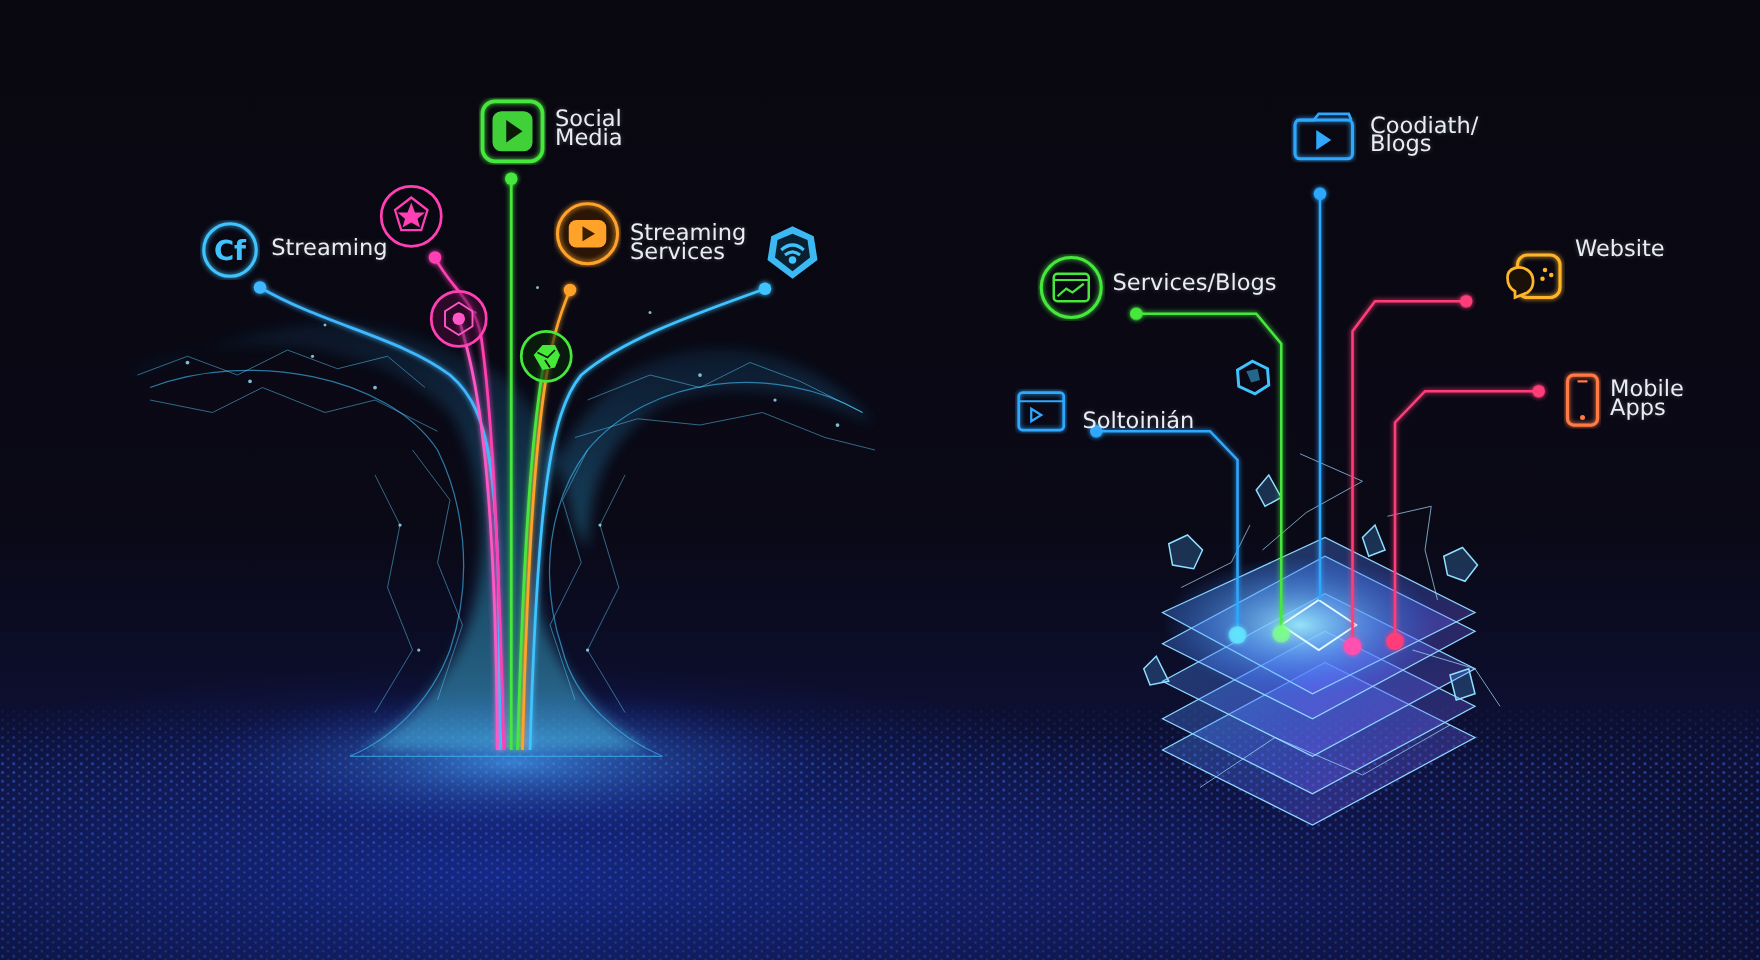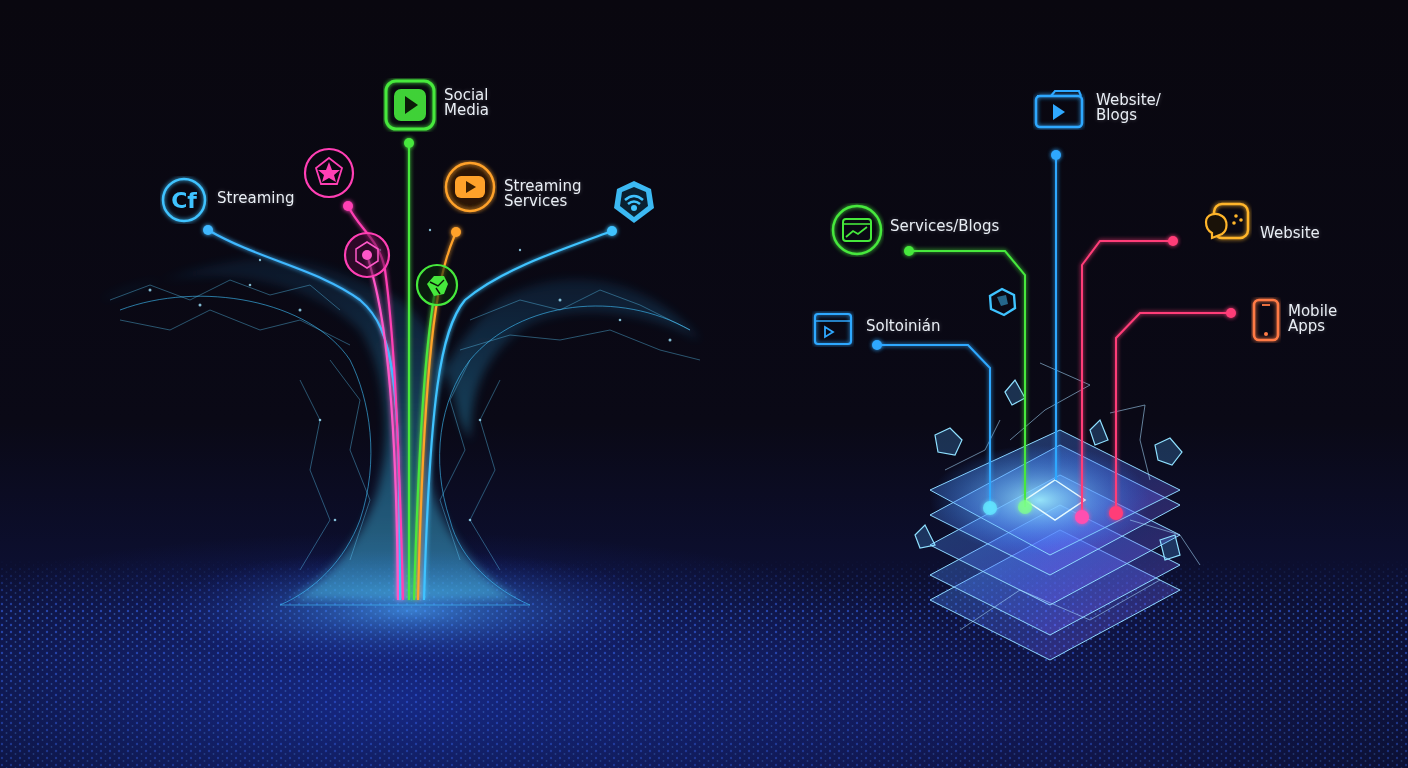--- a/index.html
+++ b/index.html
@@ -3,21 +3,21 @@
 <meta charset="utf-8">
 <style>
   html,body{margin:0;padding:0;}
   body{width:1408px;height:768px;overflow:hidden;background:#07060f;font-family:"DejaVu Sans","Liberation Sans",sans-serif;}
   #stage{position:relative;width:1408px;height:768px;overflow:hidden;
     background:
       radial-gradient(ellipse 900px 240px at 400px 700px, rgba(30,60,200,0.55), rgba(10,10,40,0) 70%),
       radial-gradient(ellipse 700px 200px at 1000px 720px, rgba(30,40,150,0.35), rgba(10,10,40,0) 70%),
       linear-gradient(180deg,#09070f 0%,#0a0916 55%,#0d1138 80%,#0b0f30 100%);}
   svg.layer{position:absolute;left:0;top:0;}
-  .label{position:absolute;color:#e9eef5;font-size:15px;line-height:15px;text-shadow:0 0 4px rgba(255,255,255,0.25);white-space:pre-line;}
+  .label{position:absolute;color:#e9eef5;font-size:18px;line-height:15px;text-shadow:0 0 4px rgba(255,255,255,0.25);white-space:pre-line;}
   .node{position:absolute;}
 </style>
 </head>
 <body>
 
 <div id="stage">
 
   <svg class="layer" width="1408" height="768">
     <defs>
       <radialGradient id="floorGlow" cx="0.5" cy="0.5" r="0.5">
@@ -215,46 +215,46 @@
     <path d="M15,22 Q24,14 33,22" stroke="#3fc3ff" stroke-width="2.5" fill="none"></path>
     <path d="M18,26 Q24,21 30,26" stroke="#3fc3ff" stroke-width="2.5" fill="none"></path>
     <circle cx="24" cy="30" r="3" fill="#3fc3ff"></circle>
   </svg>
 
   <svg class="node" style="left:1033px;top:86px" width="52" height="44">
     <path d="M4,10 L18,10 L22,5 L46,5 L48,10" fill="none" stroke="#2fa8ff" stroke-width="2.2"></path>
     <rect x="3" y="10" width="46" height="31" rx="4" fill="none" stroke="#2fa8ff" stroke-width="2.5" filter="url(#glow)"></rect>
     <polygon points="20,18 32,26 20,34" fill="#2fa8ff"></polygon>
   </svg>
-  <div class="label" style="left:1096px;top:93px">Website/
+  <div class="label" style="left:1096px;top:93px">Coodiath/
 Blogs</div>
 
   <svg class="node" style="left:830px;top:203px" width="54" height="54">
     <circle cx="27" cy="27" r="24" fill="none" stroke="#46e83c" stroke-width="2.5" filter="url(#glow)"></circle>
     <rect x="13" y="16" width="28" height="22" rx="3" fill="none" stroke="#46e83c" stroke-width="2"></rect>
     <line x1="13" y1="21" x2="41" y2="21" stroke="#46e83c" stroke-width="1.6"></line>
     <polyline points="16,34 23,28 28,31 37,24" fill="none" stroke="#46e83c" stroke-width="1.8"></polyline>
   </svg>
   <div class="label" style="left:890px;top:219px">Services/Blogs</div>
 
   <svg class="node" style="left:1198px;top:200px" width="54" height="44">
     <rect x="16" y="4" width="34" height="34" rx="8" fill="none" stroke="#ffb52a" stroke-width="2.5" filter="url(#glow)"></rect>
     <path d="M8,22 C8,14 18,12 24,16 C30,20 30,30 24,34 L14,38 L14,33 C10,31 8,27 8,22 Z" fill="#1a1208" stroke="#ffb52a" stroke-width="2.2"></path>
     <circle cx="38" cy="16" r="1.8" fill="#ffb52a"></circle>
       <circle cx="43" cy="20" r="1.8" fill="#ffb52a"></circle>
       <circle cx="36" cy="23" r="1.8" fill="#ffb52a"></circle>
   </svg>
-  <div class="label" style="left:1260px;top:226px">Website</div>
+  <div class="label" style="left:1260px;top:192px">Website</div>
 
   <svg class="node" style="left:812px;top:311px" width="42" height="36">
     <rect x="3" y="3" width="36" height="30" rx="3" fill="none" stroke="#2fa8ff" stroke-width="2.2" filter="url(#glow)"></rect>
     <line x1="3" y1="10" x2="39" y2="10" stroke="#2fa8ff" stroke-width="1.6"></line>
     <polygon points="13,16 21,21 13,26" fill="none" stroke="#2fa8ff" stroke-width="1.8"></polygon>
   </svg>
-  <div class="label" style="left:866px;top:319px">Soltoinián</div>
+  <div class="label" style="left:866px;top:329px">Soltoinián</div>
 
   <svg class="node" style="left:986px;top:286px" width="32" height="32">
     <polygon points="16,3 28,9 29,22 18,29 5,23 4,10" fill="none" stroke="#3fc3ff" stroke-width="2.4"></polygon>
     <polygon points="11,11 20,9 22,18 15,20" fill="#3fc3ff" opacity="0.5"></polygon>
   </svg>
 
   <svg class="node" style="left:1251px;top:297px" width="30" height="46">
     <rect x="3" y="3" width="24" height="40" rx="5" fill="none" stroke="#ff7a45" stroke-width="2.6" filter="url(#glow)"></rect>
     <line x1="11" y1="8" x2="19" y2="8" stroke="#ff7a45" stroke-width="1.8"></line>
     <circle cx="15" cy="37" r="2" fill="#ff7a45"></circle>

